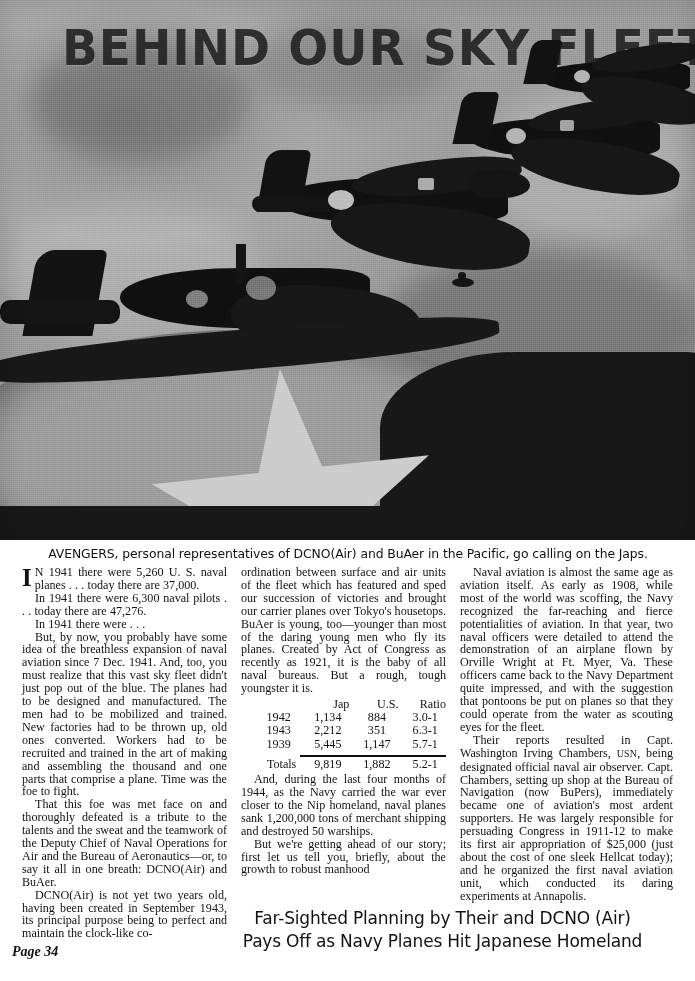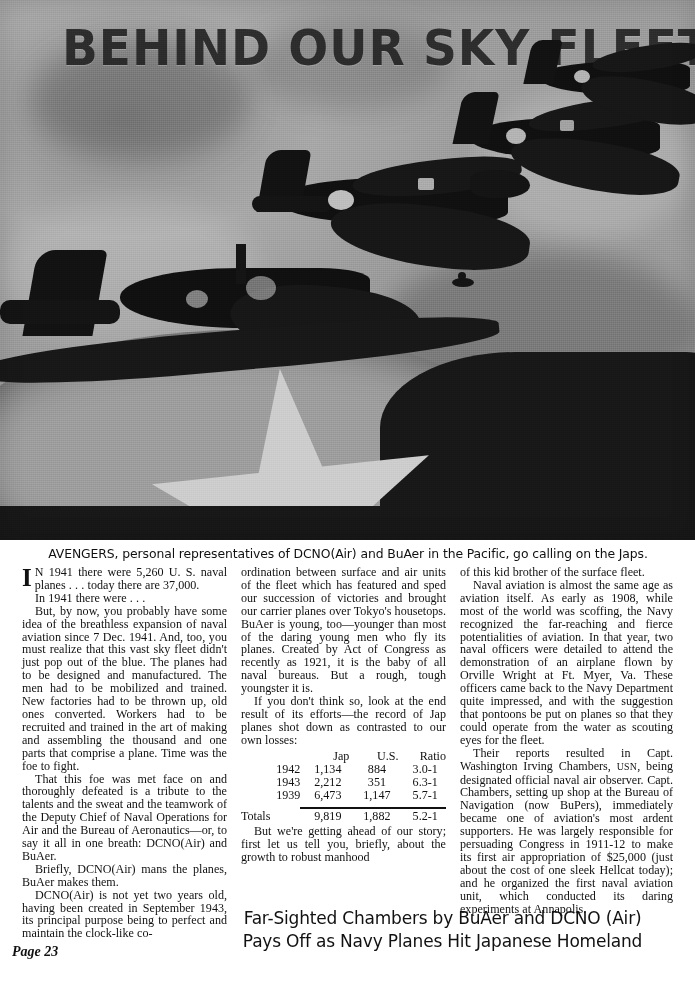--- a/index.html
+++ b/index.html
@@ -90,22 +90,22 @@
   }
   .smallcaps{font-size:9.8px;letter-spacing:.3px;}
 
   
   table.stats{
     border-collapse:collapse;margin:3px 0 2px 0;width:100%;
     font-size:12.1px;line-height:13.2px;
   }
   table.stats th{font-weight:400;text-align:right;padding:0 0 0 6px;}
   table.stats td{text-align:center;padding:0 0 0 6px;white-space:nowrap;}
-  table.stats td.lbl,table.stats th.lbl{text-align:right;padding-left:16px;}
-  table.stats td.tot{text-align:left;padding-left:0;padding-right:4px;}
+  table.stats td.lbl,table.stats th.lbl{text-align:center;padding-left:16px;}
+  table.stats td.tot{text-align:right;padding-left:0;padding-right:4px;}
   tr.rule td{padding:0;height:7px;}
   tr.rule span{display:block;height:2px;background:#111;margin-top:3px;}
   tr.rule td.lbl span{background:transparent;}
 
   
   .deck{
     position:absolute;left:190px;top:367px;width:505px;
     font-family:"DejaVu Sans",sans-serif;
     font-size:17px;line-height:23px;font-weight:500;
     text-align:center;color:#111;letter-spacing:-.2px;
@@ -184,30 +184,29 @@
 </div>
 
 <div class="textarea">
 
   <div class="caption">AVENGERS, personal representatives of DCNO(Air) and BuAer in the Pacific, go calling on the Japs.</div>
 
   <div class="cols">
 
     <div class="col">
       <p class="noind"><span class="dropcap">I</span><span>N 1941 there were 5,260 U. S. naval planes . . . today there are 37,000.</span></p>
+      <p>In 1941 there were 6,300 naval pilots . . . today there are 47,276.</p>
       <p>In 1941 there were . . .</p>
       <p>But, by now, you probably have some idea of the breathless expansion of naval aviation since 7 Dec. 1941. And, too, you must realize that this vast sky fleet didn't just pop out of the blue. The planes had to be designed and manufactured. The men had to be mobilized and trained. New factories had to be thrown up, old ones converted. Workers had to be recruited and trained in the art of making and assembling the thousand and one parts that comprise a plane. Time was the foe to fight.</p>
       <p>That this foe was met face on and thoroughly defeated is a tribute to the talents and the sweat and the teamwork of the Deputy Chief of Naval Operations for Air and the Bureau of Aeronautics—or, to say it all in one breath: DCNO(Air) and BuAer.</p>
-      <p>Briefly, DCNO(Air) mans the planes, BuAer makes them.</p>
       <p>DCNO(Air) is not yet two years old, having been created in September 1943, its principal purpose being to perfect and maintain the clock-like co-</p>
     </div>
 
     <div class="col">
       <p class="noind">ordination between surface and air units of the fleet which has featured and sped our succession of victories and brought our carrier planes over Tokyo's housetops. BuAer is young, too—younger than most of the daring young men who fly its planes. Created by Act of Congress as recently as 1921, it is the baby of all naval bureaus. But a rough, tough youngster it is.</p>
-      <p>If you don't think so, look at the end result of its efforts—the record of Jap planes shot down as contrasted to our own losses:</p>
 
       <table class="stats">
         <thead>
           <tr>
             <th class="lbl"></th>
             <th>Jap</th>
             <th>U.S.</th>
             <th>Ratio</th>
           </tr>
         </thead>
@@ -219,21 +218,21 @@
             <td>3.0-1</td>
           </tr>
           <tr>
             <td class="lbl">1943</td>
             <td>2,212</td>
             <td>351</td>
             <td>6.3-1</td>
           </tr>
           <tr>
             <td class="lbl">1939</td>
-            <td>6,473</td>
+            <td>5,445</td>
             <td>1,147</td>
             <td>5.7-1</td>
           </tr>
           <tr class="rule">
             <td class="lbl">
                 <span></span>
               </td>
             <td>
                 <span></span>
               </td>
@@ -246,29 +245,29 @@
           </tr>
           <tr>
             <td class="tot">Totals</td>
             <td>9,819</td>
             <td>1,882</td>
             <td>5.2-1</td>
           </tr>
         </tbody>
       </table>
 
+      <p>And, during the last four months of 1944, as the Navy carried the war ever closer to the Nip homeland, naval planes sank 1,200,000 tons of merchant shipping and destroyed 50 warships.</p>
       <p>But we're getting ahead of our story; first let us tell you, briefly, about the growth to robust manhood</p>
     </div>
 
     <div class="col c3">
-      <p class="noind">of this kid brother of the surface fleet.</p>
       <p>Naval aviation is almost the same age as aviation itself. As early as 1908, while most of the world was scoffing, the Navy recognized the far-reaching and fierce potentialities of aviation. In that year, two naval officers were detailed to attend the demonstration of an airplane flown by Orville Wright at Ft. Myer, Va. These officers came back to the Navy Department quite impressed, and with the suggestion that pontoons be put on planes so that they could operate from the water as scouting eyes for the fleet.</p>
       <p><span>Their reports resulted in Capt. Washington Irving Chambers, </span><span class="smallcaps">USN</span><span>, being designated official naval air observer. Capt. Chambers, setting up shop at the Bureau of Navigation (now BuPers), immediately became one of aviation's most ardent supporters. He was largely responsible for persuading Congress in 1911-12 to make its first air appropriation of $25,000 (just about the cost of one sleek Hellcat today); and he organized the first naval aviation unit, which conducted its daring experiments at Annapolis.</span></p>
     </div>
   </div>
 
   <div class="deck">
-    <div>Far-Sighted Chambers by BuAer and DCNO (Air)</div>
+    <div>Far-Sighted Planning by Their and DCNO (Air)</div>
     <div>Pays Off as Navy Planes Hit Japanese Homeland</div>
   </div>
 
-  <div class="pagenum">Page 23</div>
+  <div class="pagenum">Page 34</div>
 </div>
 
 </body></html>

